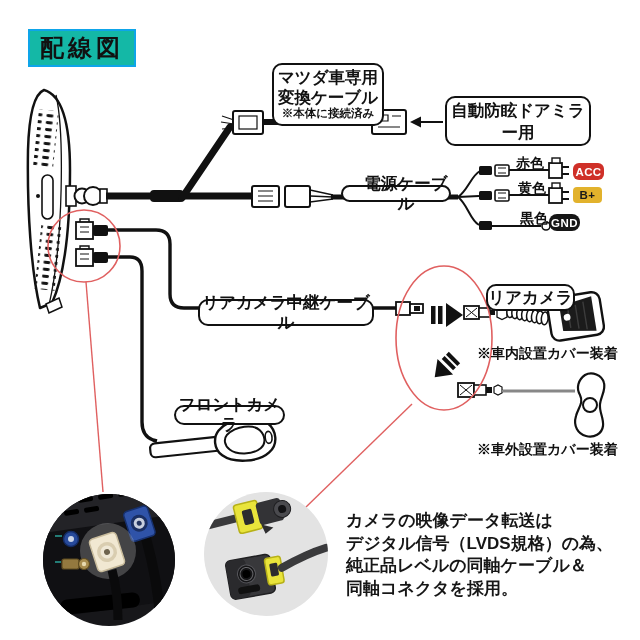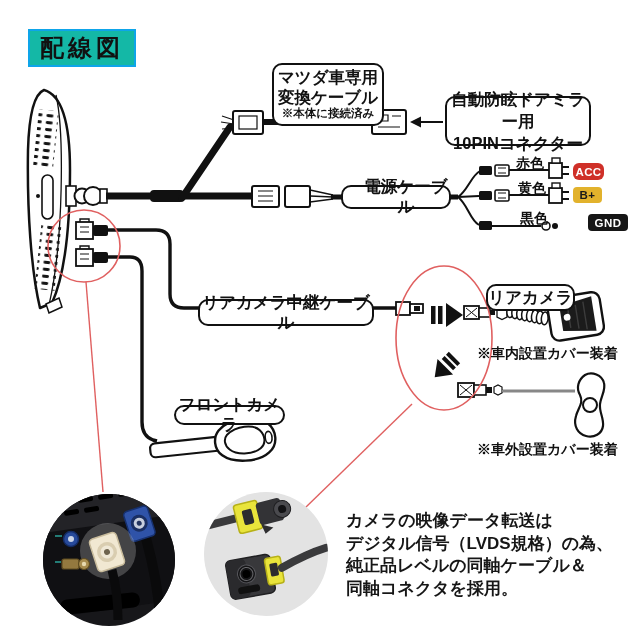--- a/index.html
+++ b/index.html
@@ -12,26 +12,26 @@
   .box .sub{font-size:11.5px;}
   .title-box{position:absolute;left:28px;top:29px;width:104px;height:34px;z-index:3;
        border:2px solid #0ea5e9;background:#14b8a6;display:flex;align-items:center;justify-content:center;
        font-family:"Liberation Serif",serif;font-size:24px;font-weight:bold;letter-spacing:4px;}
   .note{position:absolute;z-index:3;font-weight:bold;font-size:14px;white-space:nowrap;}
   .wire-label{position:absolute;z-index:3;font-weight:bold;font-size:14px;width:34px;text-align:center;white-space:nowrap;}
   .badge{position:absolute;z-index:3;border-radius:4px;font-weight:bold;font-size:11.5px;
        display:flex;align-items:center;justify-content:center;letter-spacing:0.4px;text-align:center;}
   .badge-acc{left:573px;top:163px;width:31px;height:17px;background:#cf3028;color:#fff;border-radius:6px;}
   .badge-bplus{left:573px;top:187px;width:29px;height:16px;background:#e2b22c;color:#1a1a1a;}
-  .badge-gnd{left:588px;top:214px;width:40px;height:17px;background:#161616;color:#fff;}
+  .badge-gnd{left:549px;top:214px;width:31px;height:17px;background:#161616;color:#fff;border-radius:8px;}
   .desc{position:absolute;left:346px;top:510px;z-index:3;font-size:17px;line-height:22.5px;
        font-weight:600;color:#161616;white-space:nowrap;}
   .mazda-box{left:272px;top:39px;width:112px;height:63px;flex-direction:column;font-size:16.5px;}
   .pin10-box{left:445px;top:72px;width:146px;height:50px;flex-direction:column;font-size:16.5px;line-height:1.35;}
-  .power-box{left:341px;top:161px;width:110px;height:24px;font-size:16.5px;padding-left:20px;}
+  .power-box{left:341px;top:161px;width:110px;height:17px;font-size:16.5px;padding-left:20px;}
   .relay-box{left:198px;top:275px;width:176px;height:27px;font-size:16.5px;}
   .rear-box{left:486px;top:260px;width:89px;height:27px;font-size:16.5px;}
   .front-box{left:174px;top:381px;width:111px;height:20px;font-size:16.5px;}
 </style>
 </head>
 <body>
 
 <svg width="640" height="640" viewBox="0 0 640 640">
   <defs>
     <pattern id="vents" width="11" height="7" patternUnits="userSpaceOnUse">
@@ -268,21 +268,20 @@
 <div class="title-box">配線図</div>
 
 <div class="box mazda-box">
   <span>マツダ車専用</span>
   <span>変換ケーブル</span>
   <span class="sub">※本体に接続済み</span>
 </div>
 
 <div class="box pin10-box">
   <span>自動防眩ドアミラー用</span>
-  <span>10PINコネクター</span>
 </div>
 
 <div class="box power-box">電源ケーブル</div>
 <div class="box relay-box">リアカメラ中継ケーブル</div>
 <div class="box rear-box">リアカメラ</div>
 <div class="box front-box">フロントカメラ</div>
 
 <div class="wire-label" style="left:513px;top:155px;">赤色</div>
 <div class="wire-label" style="left:515px;top:180px;">黄色</div>
 <div class="wire-label" style="left:517px;top:210px;">黒色</div>

